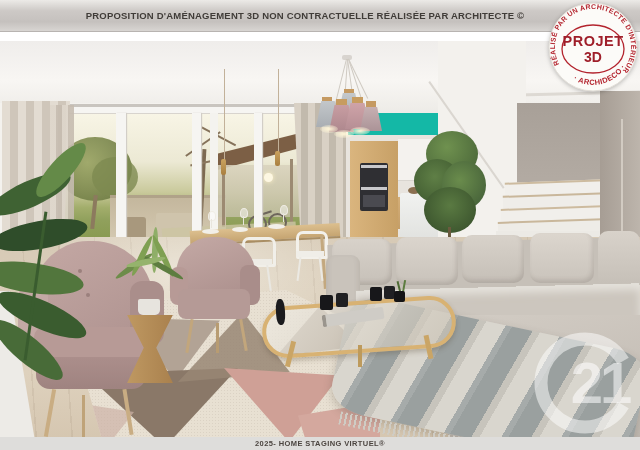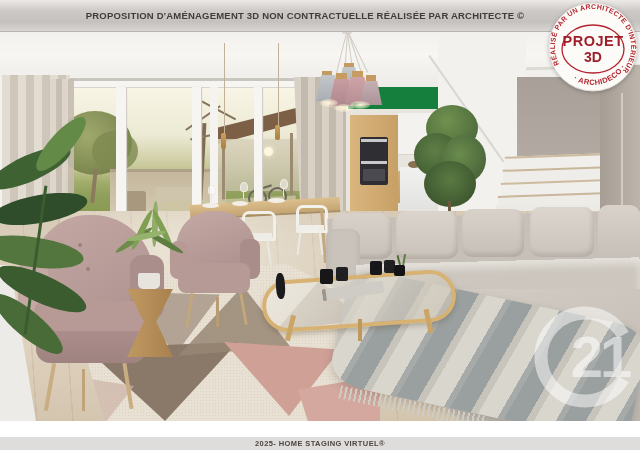--- a/index.html
+++ b/index.html
@@ -9,21 +9,21 @@
   
   #top-band{left:0;top:0;width:640px;height:31px;
     background:linear-gradient(180deg,#eceae7 0%,#cdc9c6 35%,#c5c1be 70%,#d8d5d2 100%);
     border-bottom:1px solid #b8b4b1;}
   #top-band .txt{width:610px;text-align:center;line-height:31px;font-size:9.5px;
     font-weight:bold;color:#403c38;letter-spacing:.2px;}
   #bottom-band{left:0;top:437px;width:640px;height:13px;background:#dedddb;}
   #bottom-band .txt{width:640px;text-align:center;line-height:13px;font-size:7.5px;
     font-weight:bold;color:#4c4540;letter-spacing:.4px;}
   
-  #photo{left:0;top:15px;width:640px;height:406px;overflow:hidden;background:#15803d;}
+  #photo{left:0;top:41px;width:640px;height:406px;overflow:hidden;background:#14b8a6;}
   .leaf{border-radius:50% 50% 50% 50%;}
   .cone{clip-path:polygon(22% 0,78% 0,100% 100%,0 100%);}
   .tri{position:absolute;}
   .speck{background-image:radial-gradient(circle,rgba(60,40,25,.22) .6px,transparent .9px);
          background-size:3px 3px;}
 </style>
 </head>
 <body>
 
 <div id="frame">

